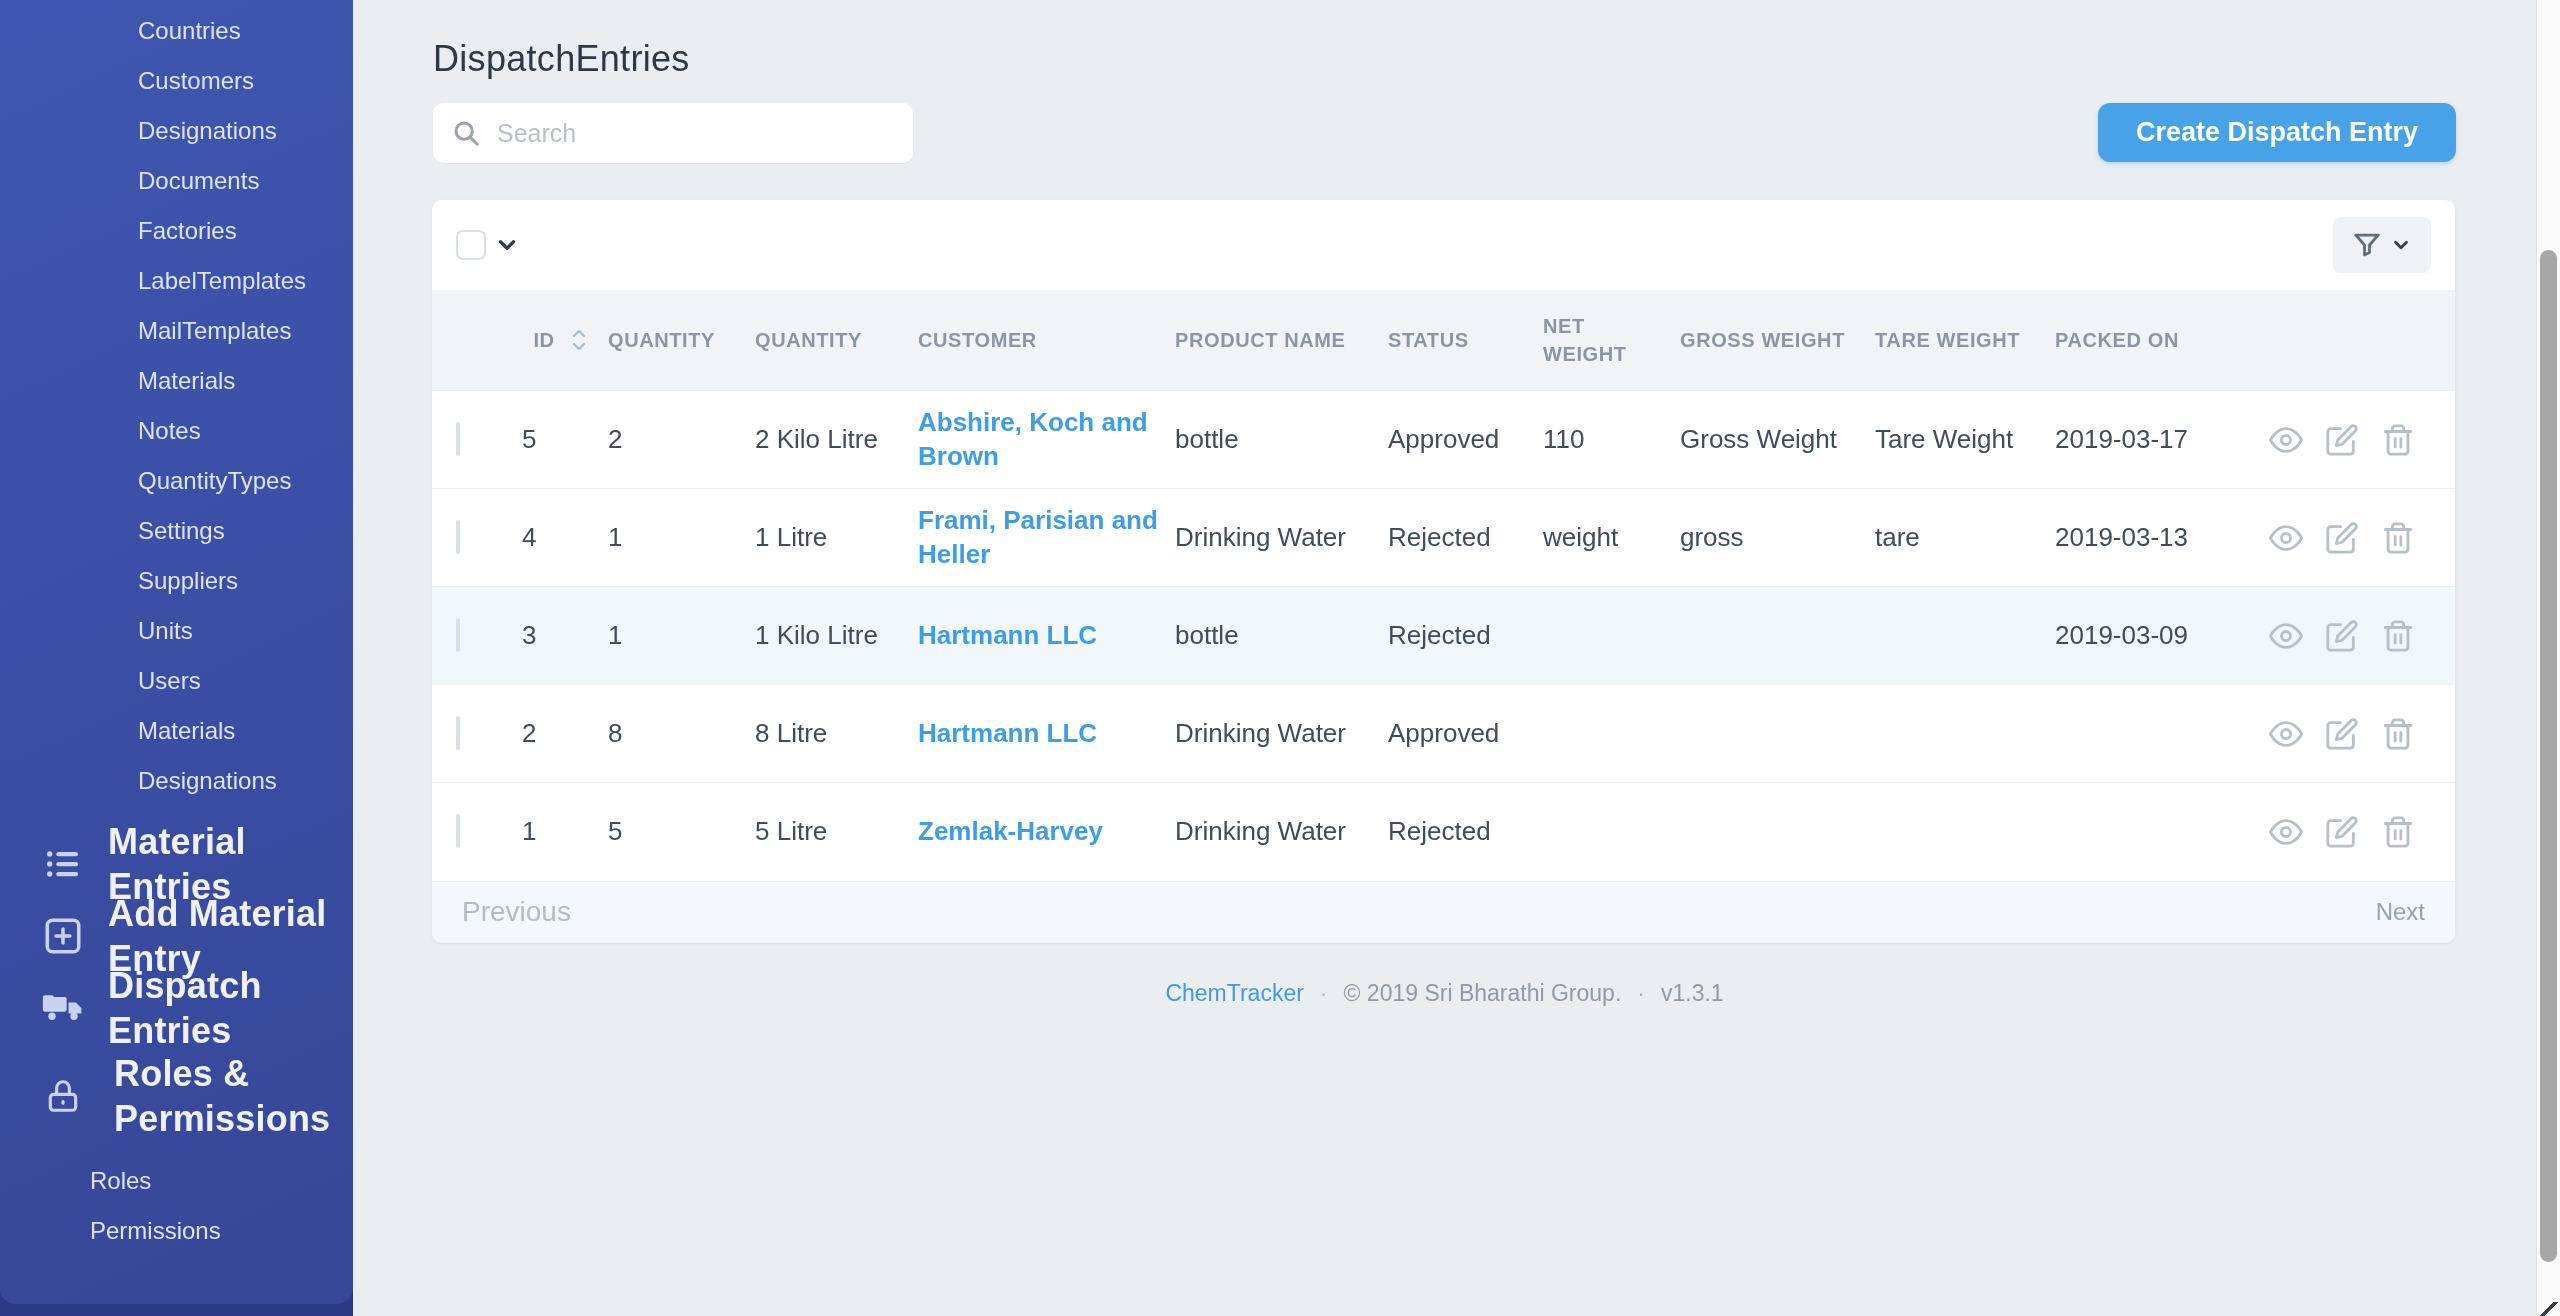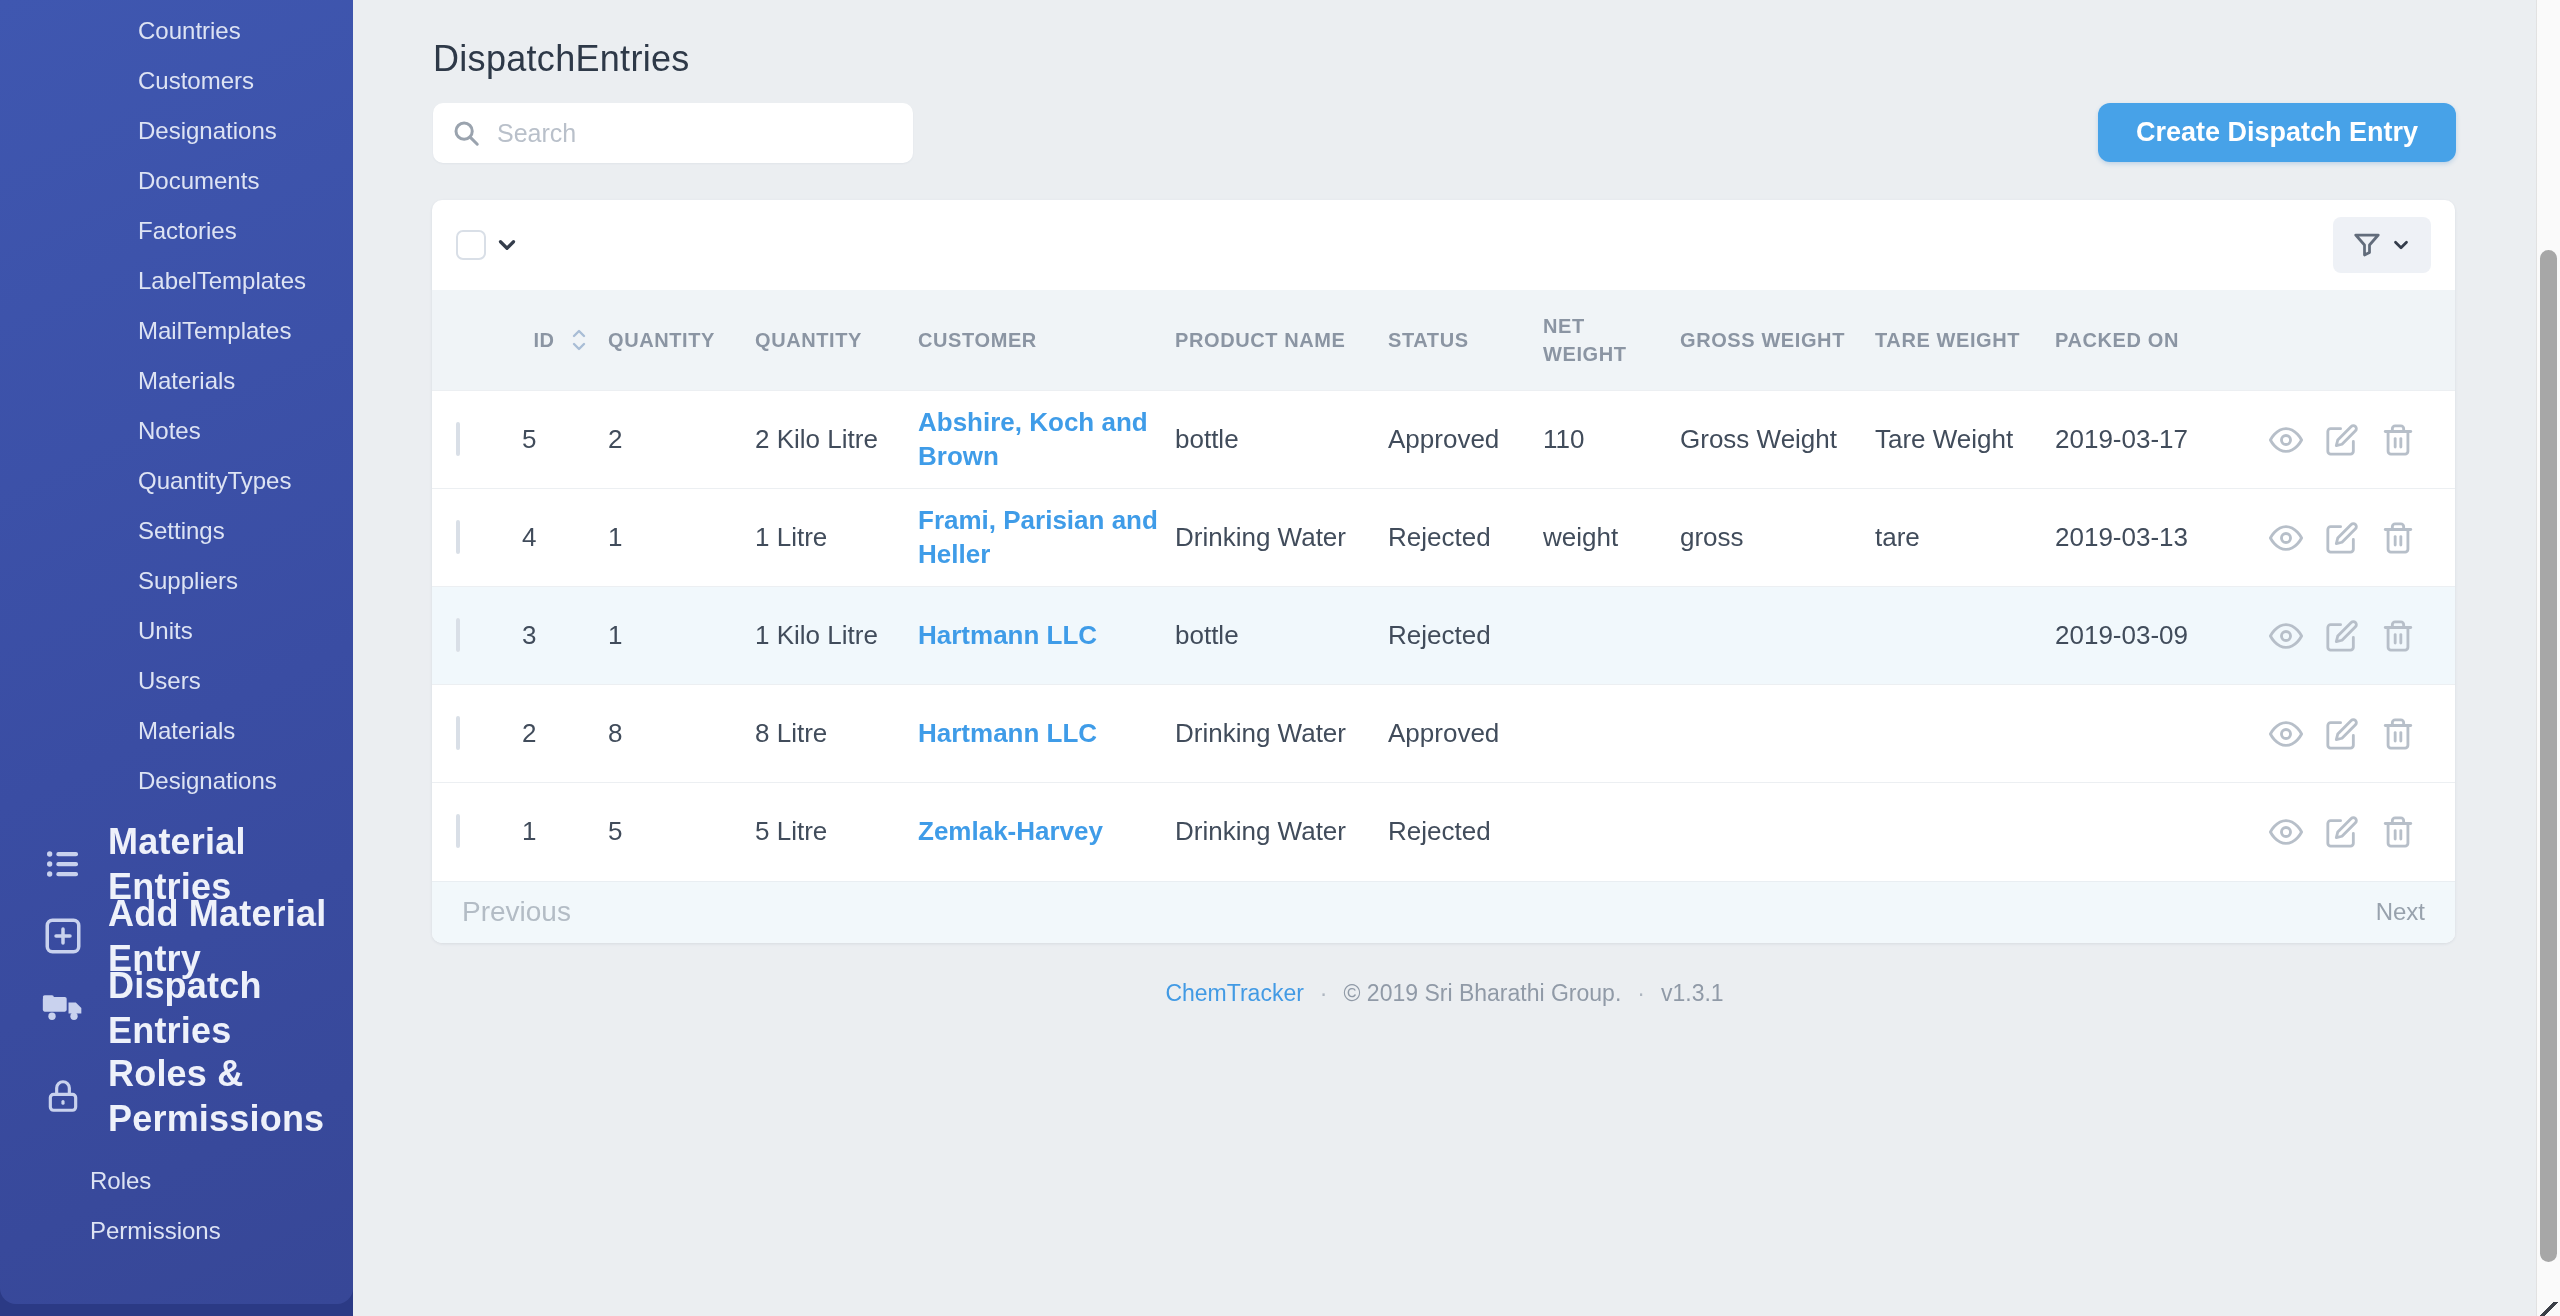--- a/index.html
+++ b/index.html
@@ -10,21 +10,21 @@
   .sidebar-wrap { position:absolute; left:0; top:0; width:353px; height:1316px; background:#2b3a85; }
   .sidebar { position:absolute; left:0; top:0; width:353px; height:1304px;
              background:linear-gradient(155deg,#3f57b0 0%,#3a4da3 55%,#374797 100%);
              border-radius:0 0 16px 16px; overflow:hidden; }
   .side-list { list-style:none; padding-top:6px; }
   .side-list li { font-size:24px; line-height:50px; color:#dde3f3; padding-left:90px; cursor:pointer; white-space:nowrap;margin-left:48px; }
   .section-row { display:flex; align-items:center; padding-left:40px; height:72px; color:#eef1fa; cursor:pointer; }
   .section-row .s-icon { width:46px; height:46px; margin-right:22px; color:#c9d2ee; flex:0 0 auto; display:flex; align-items:center; justify-content:center; }
   .section-row .s-label { font-size:36px; font-weight:600; line-height:1.25; letter-spacing:.2px; }
   .section-row.tall { height:104px; align-items:center; }
-  .section-row.tall .s-label { width:220px; }
+  .section-row.tall .s-label { width:220px;margin-left:6px; }
   .sub-list2 { list-style:none; margin-top:8px; }
   .sub-list2 li { font-size:24px; line-height:50px; color:#dde3f3; padding-left:90px; cursor:pointer; }
   .side-gap { height:22px; }
 
   
   .main { position:absolute; left:353px; top:0; right:24px; bottom:0; }
   .page-title { position:absolute; left:80px; top:38px; font-size:36px; font-weight:500; color:#2e3948; letter-spacing:.3px; }
   .search-box { position:absolute; left:80px; top:103px; width:480px; height:60px; background:#ffffff; border-radius:10px;
                 display:flex; align-items:center; padding:0 18px; box-shadow:0 1px 2px rgba(40,60,90,.05); }
   .search-box .mag { width:30px; height:30px; color:#9aa3ae; margin-right:16px; flex:0 0 auto; }

